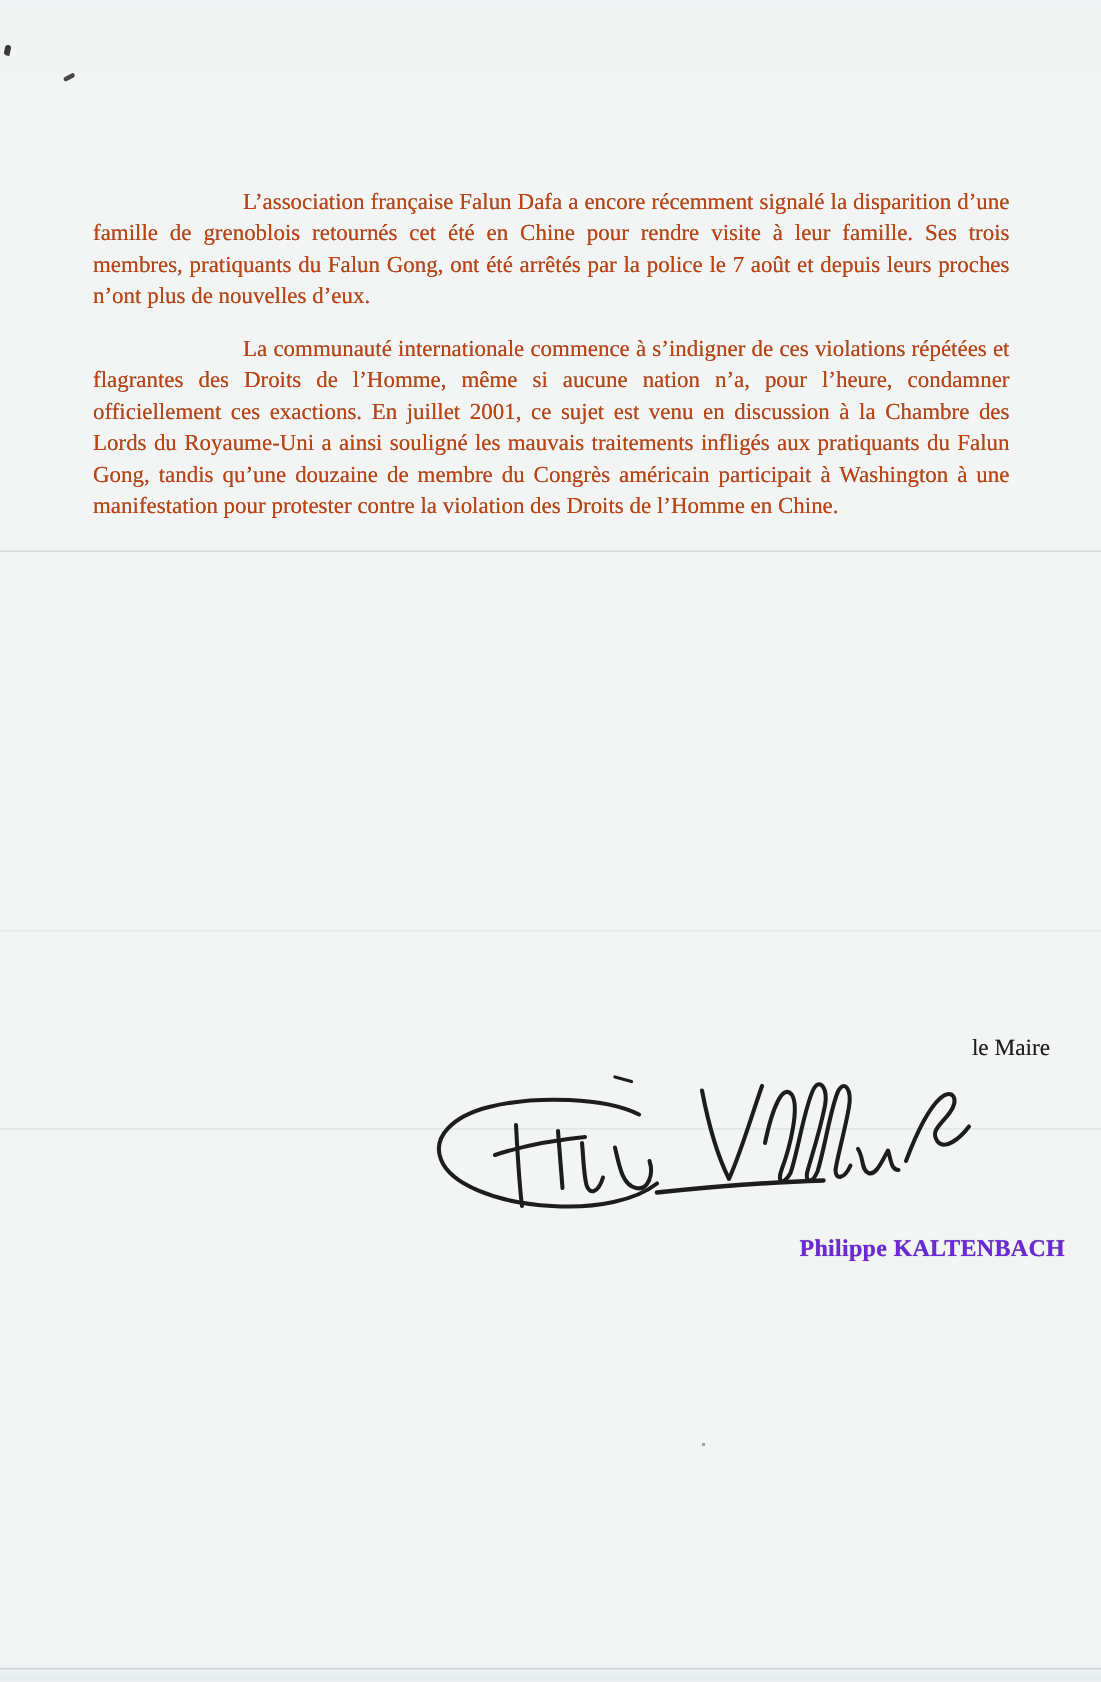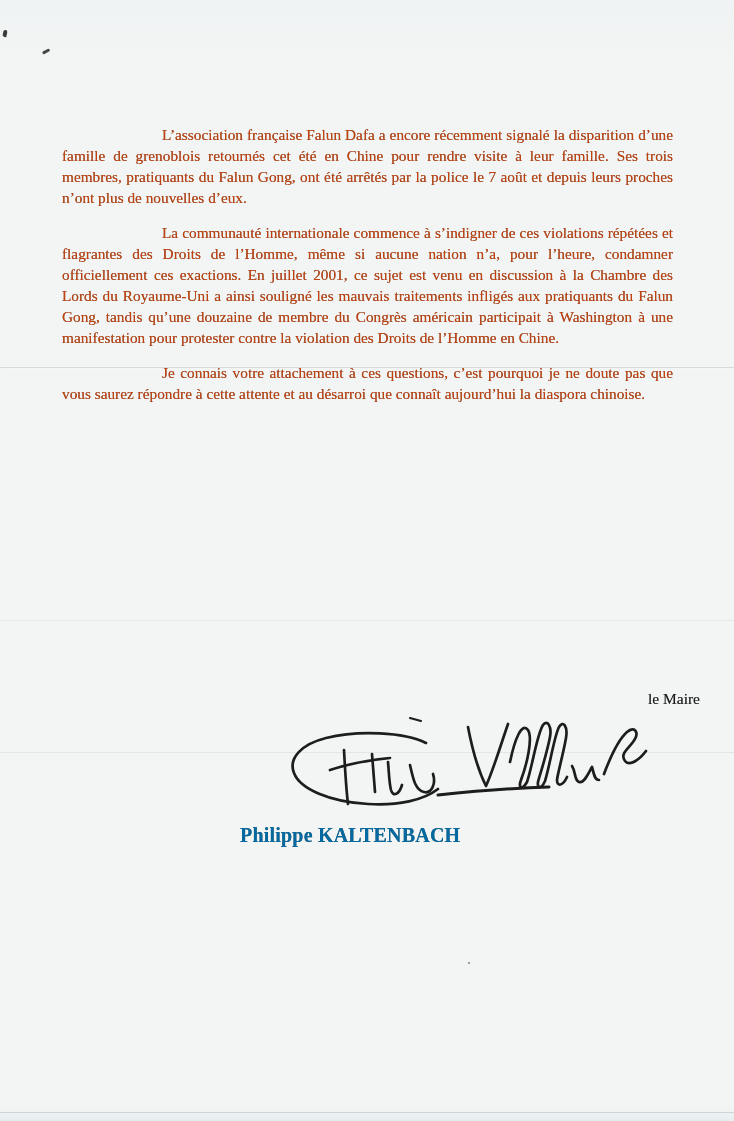--- a/index.html
+++ b/index.html
@@ -41,42 +41,41 @@
   .signer-title {
     position: absolute; top: 690px; left: 240px; width: 460px;
     text-align: right; color: #1d1d1d; font-size: 15.5px;
     text-shadow: 0 0 0.4px rgba(20,20,20,0.5);
   }
   .signature-wrap {
     position: absolute; top: 710px; left: 286px; width: 368px; height: 110px;
   }
   .signer-name {
     position: absolute; top: 824px; left: 240px; width: 470px;
-    text-align: left; color: #0369a1; font-size: 20px;
+    text-align: right; color: #6d28d9; font-size: 16px;
     font-weight: 600; letter-spacing: 0.2px;
     text-shadow: 0 0 0.5px rgba(10,10,10,0.6);
   }
 </style>
 </head>
 <body>
 
 <div class="paper"></div>
 
 <div class="crease crease-1"></div>
 <div class="crease crease-2"></div>
 <div class="crease crease-3"></div>
 <div class="crease crease-4"></div>
 <div class="speck speck-quote"></div>
 <div class="speck speck-slash"></div>
 <div class="speck speck-dot"></div>
 
 <div class="body-text">
   <p>L’association française Falun Dafa a encore récemment signalé la disparition d’une famille de grenoblois retournés cet été en Chine pour rendre visite à leur famille. Ses trois membres, pratiquants du Falun Gong, ont été arrêtés par la police le 7 août et depuis leurs proches n’ont plus de nouvelles d’eux.</p>
   <p>La communauté internationale commence à s’indigner de ces violations répétées et flagrantes des Droits de l’Homme, même si aucune nation n’a, pour l’heure, condamner officiellement ces exactions. En juillet 2001, ce sujet est venu en discussion à la Chambre des Lords du Royaume-Uni a ainsi souligné les mauvais traitements infligés aux pratiquants du Falun Gong, tandis qu’une douzaine de membre du Congrès américain participait à Washington à une manifestation pour protester contre la violation des Droits de l’Homme en Chine.</p>
-  <p>Je connais votre attachement à ces questions, c’est pourquoi je ne doute pas que vous saurez répondre à cette attente et au désarroi que connaît aujourd’hui la diaspora chinoise.</p>
 </div>
 
 <div class="signer-title">le Maire</div>
 
 <div class="signature-wrap">
   <svg width="368" height="110" viewBox="0 0 368 110" fill="none" xmlns="http://www.w3.org/2000/svg">
     <g stroke="#0b0b0b" stroke-width="2.7" stroke-linecap="round" stroke-linejoin="round" opacity="0.92" fill="none">
 
       <path d="M124,8 L135,11" stroke-width="2.2"></path>
 

